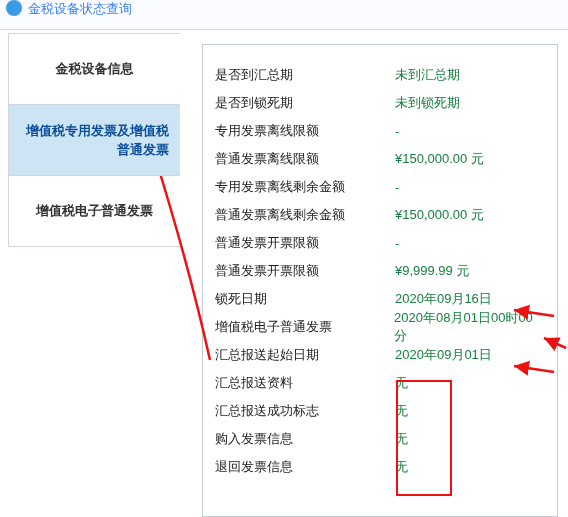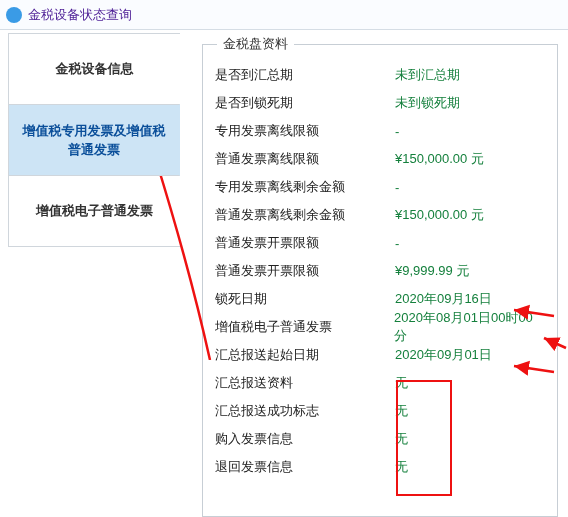--- a/index.html
+++ b/index.html
@@ -1,21 +1,21 @@
 <!DOCTYPE html>
 <html><head>
 <meta charset="utf-8">
 <style>
   * { box-sizing: border-box; margin: 0; padding: 0; }
   body { font-family: "Microsoft YaHei", SimSun, sans-serif; font-size: 13px; background: #fff; width: 568px; height: 517px; overflow: hidden; }
-  .titlebar { height: 30px; background: #fafcff; border-bottom: 1px solid #d5dde5; display: flex; align-items: center; padding: 0 6px; color: #4c1d95; }
+  .titlebar { height: 30px; background: #fafcff; border-bottom: 1px solid #d5dde5; display: flex; padding: 0 6px; color: #3b82f6; }
   .titlebar .icon { width: 16px; height: 16px; border-radius: 50%; background: #3a9be6; margin-right: 6px; display:inline-block; }
   .container { display: flex; height: calc(100% - 30px); }
   .sidebar { width: 180px; border-right: 0; padding-top: 4px; }
-  .side-item { height: 72px; display: flex; align-items: center; justify-content: center; text-align: center; font-weight: 700; color: #333; border: 1px solid #d0d6dc; border-right: none; margin-left: 8px; margin-top: -1px; padding: 0 10px; line-height: 1.5; cursor: pointer; background: #fff; }
+  .side-item { height: 72px; display: flex; align-items: center; justify-content: center; text-align: right; font-weight: 700; color: #333; border: 1px solid #d0d6dc; border-right: none; margin-left: 8px; margin-top: -1px; padding: 0 10px; line-height: 1.5; cursor: pointer; background: #fff; }
   .side-item.selected { background: #cde4f5; color: #0b4f9a; border-right: 1px solid #cde4f5; position: relative; z-index: 2; }
   .content { flex: 1; padding: 14px 10px 0 22px; position: relative; }
   .fieldset { border: 1px solid #c7ced5; position: relative; padding: 16px 12px 8px 12px; height: 100%; }
   .legend { position: absolute; top: -10px; left: 14px; background: #fff; padding: 0 6px; color: #333; font-size: 13px; }
   .row { display: flex; align-items: center; height: 28px; }
   .label { width: 180px; text-align: left; padding-right: 14px; color: #222; }
   .value { color: #15803d; position: relative; }
   .arrow { position: absolute; pointer-events: none; }
   .red-box { position: absolute; border: 2px solid #e11; pointer-events: none; }
 </style>
@@ -35,21 +35,20 @@
     <div class="side-item selected">
       <span>增值税专用发票及增值税普通发票</span>
     </div>
     <div class="side-item">
       <span>增值税电子普通发票</span>
     </div>
   </div>
 
   <div class="content">
     <div class="fieldset">
-      <div class="legend">金税盘资料</div>
 
       <div class="row">
           <div class="label">是否到汇总期</div>
           <div class="value">未到汇总期</div>
         </div>
       <div class="row">
           <div class="label">是否到锁死期</div>
           <div class="value">未到锁死期</div>
         </div>
       <div class="row">

